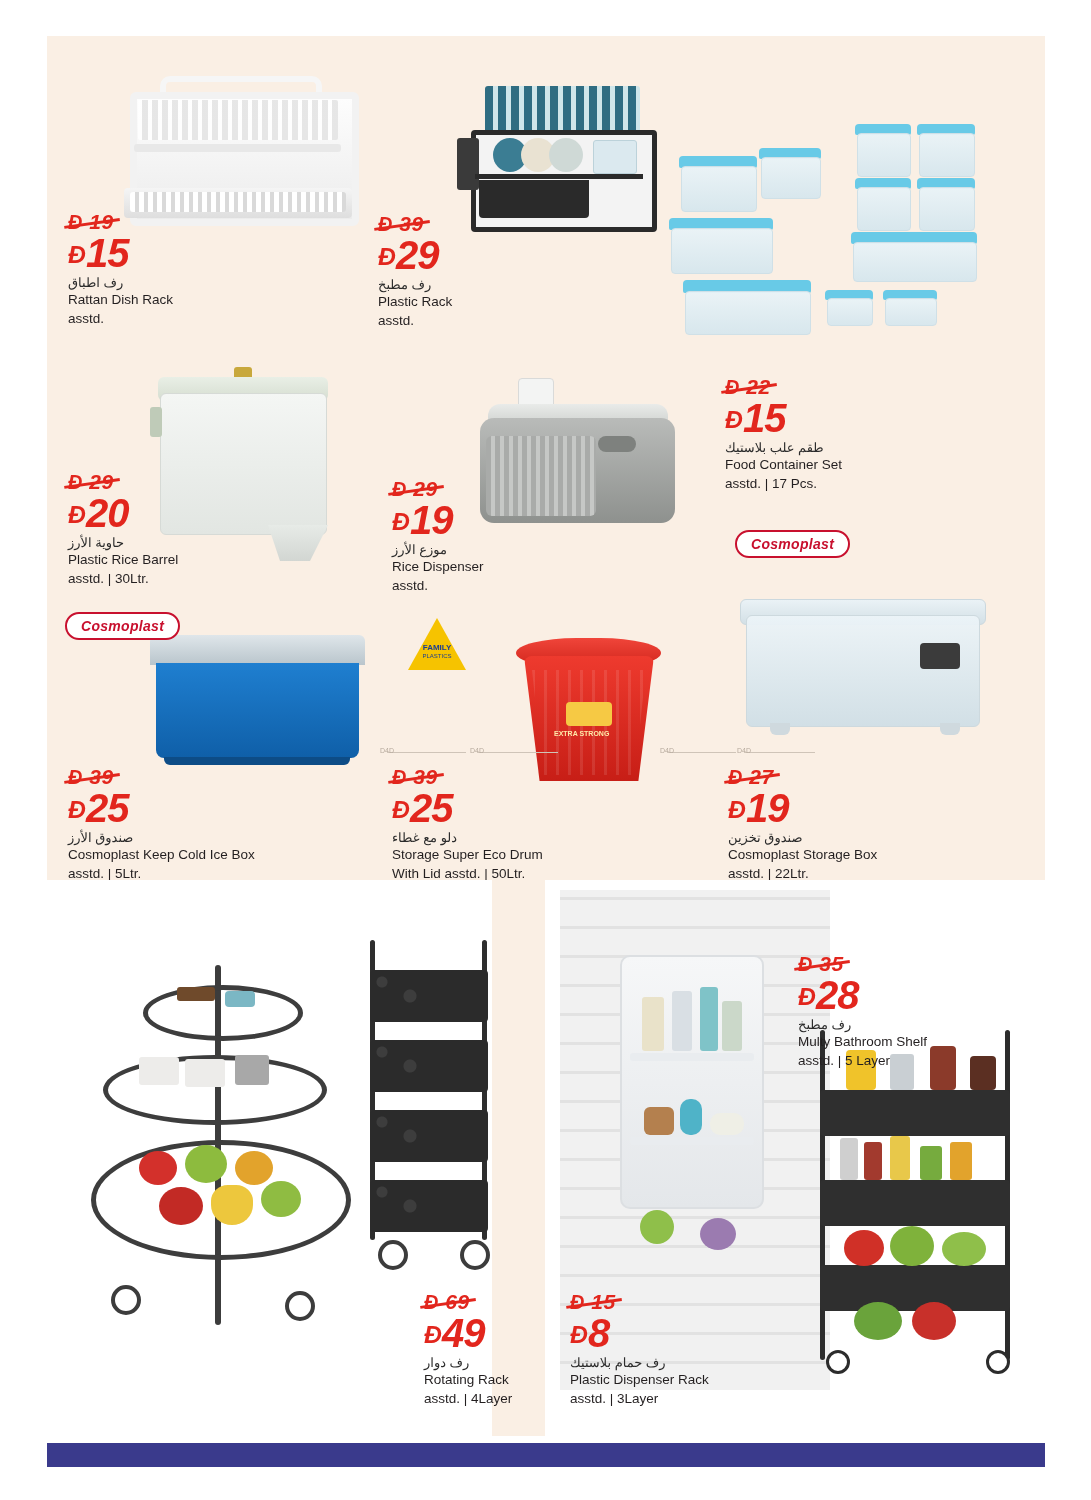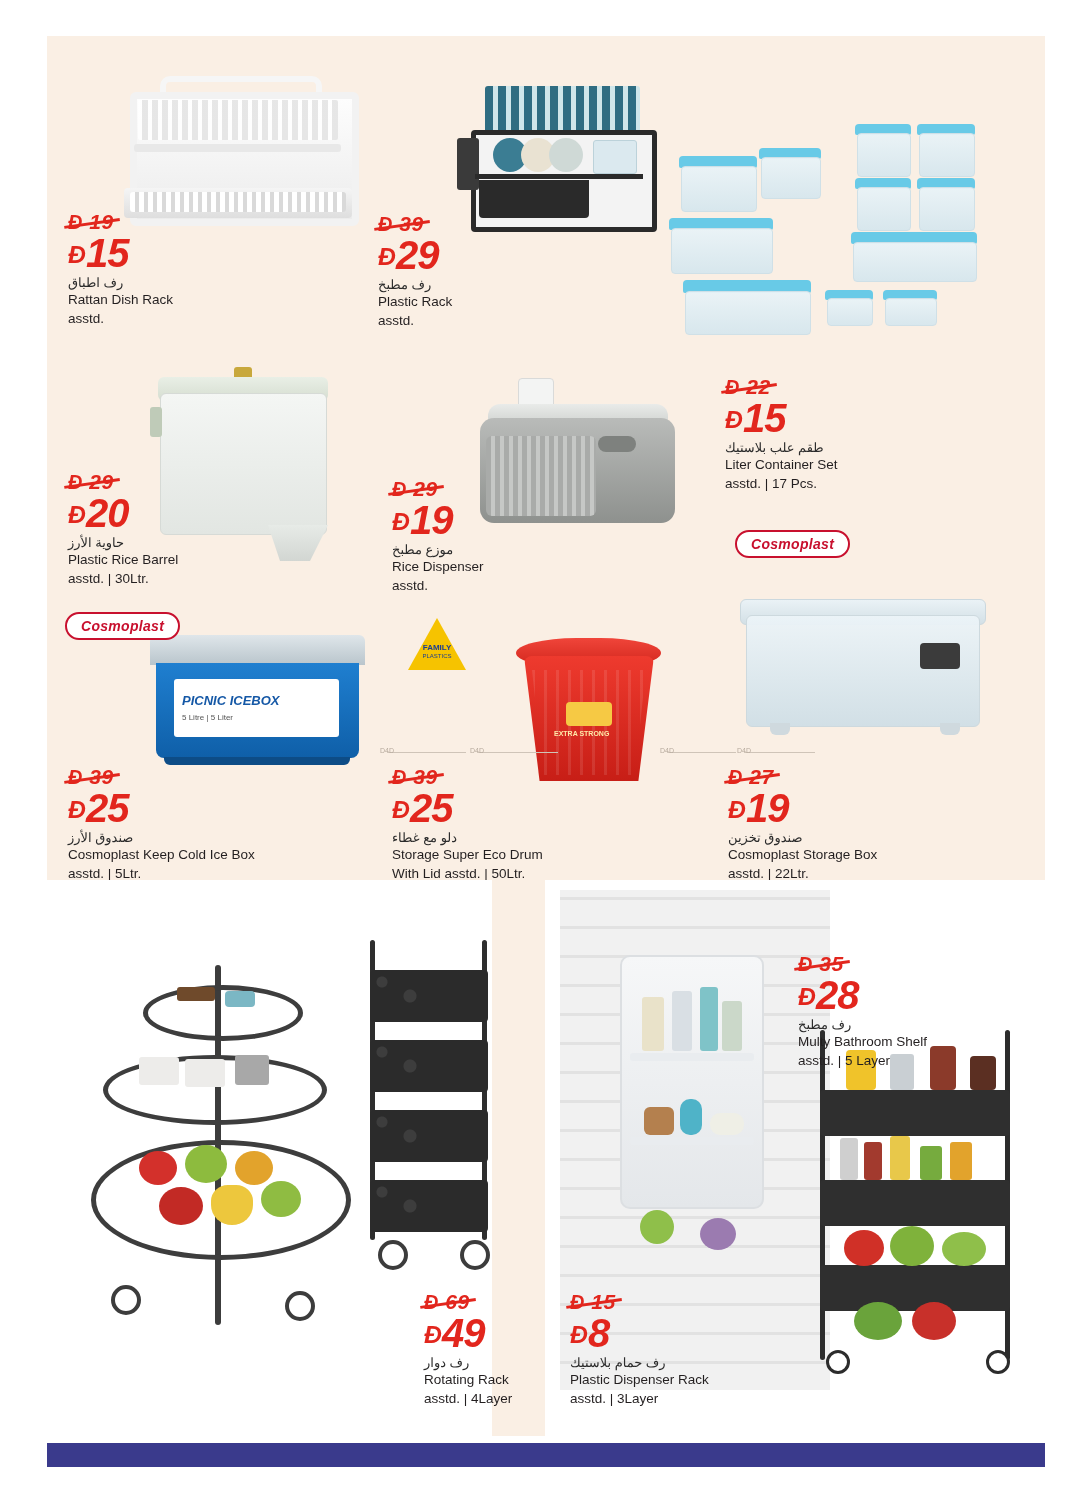--- a/index.html
+++ b/index.html
@@ -249,24 +249,20 @@
     <div class="rd-cup"></div>
     <div class="rd-top"></div>
     <div class="rd-body"></div>
     <div class="rd-lines"></div>
     <div class="rd-btn"></div>
   </div>
 
   <div class="img icebox">
     <div class="ib-lid"></div>
     <div class="ib-body"></div>
-    <div class="ib-label">
-      <div class="t">PICNIC ICEBOX</div>
-      <div style="position:absolute;left:8px;top:34px;font-size:8px;color:#555;">5 Litre | 5 Liter</div>
-    </div>
     <div class="ib-foot"></div>
   </div>
 
   <div class="img drum">
     <div class="dm-lid"></div>
     <div class="dm-body"></div>
     <div class="dm-ribs"></div>
     <div class="dm-badge"></div>
     <div style="position:absolute;left:44px;top:100px;font-size:7px;font-weight:bold;color:#ffe9a8;">EXTRA STRONG</div>
   </div>
@@ -310,36 +306,36 @@
     <div class="new"><span class="cur">Ð</span><span>29</span></div>
     <div class="ar">رف مطبخ</div>
     <div class="en">Plastic Rack</div>
     <div class="en">asstd.</div>
   </div>
 
   <div class="price" style="left:725px;top:375px;">
     <div class="old"><span class="cur-small">Ð</span> <span>22</span><span class="strike"></span></div>
     <div class="new"><span class="cur">Ð</span><span>15</span></div>
     <div class="ar">طقم علب بلاستيك</div>
-    <div class="en">Liter Container Set</div>
+    <div class="en">Food Container Set</div>
     <div class="en">asstd. | 17 Pcs.</div>
   </div>
 
   <div class="price" style="left:68px;top:470px;">
     <div class="old"><span class="cur-small">Ð</span> <span>29</span><span class="strike"></span></div>
     <div class="new"><span class="cur">Ð</span><span>20</span></div>
     <div class="ar">حاوية الأرز</div>
     <div class="en">Plastic Rice Barrel</div>
     <div class="en">asstd. | 30Ltr.</div>
   </div>
 
   <div class="price" style="left:392px;top:477px;">
     <div class="old"><span class="cur-small">Ð</span> <span>29</span><span class="strike"></span></div>
     <div class="new"><span class="cur">Ð</span><span>19</span></div>
-    <div class="ar">موزع مطبخ</div>
+    <div class="ar">موزع الأرز</div>
     <div class="en">Rice Dispenser</div>
     <div class="en">asstd.</div>
   </div>
 
   <div class="price" style="left:68px;top:765px;">
     <div class="old"><span class="cur-small">Ð</span> <span>39</span><span class="strike"></span></div>
     <div class="new"><span class="cur">Ð</span><span>25</span></div>
     <div class="ar">صندوق الأرز</div>
     <div class="en">Cosmoplast Keep Cold Ice Box</div>
     <div class="en">asstd. | 5Ltr.</div>

